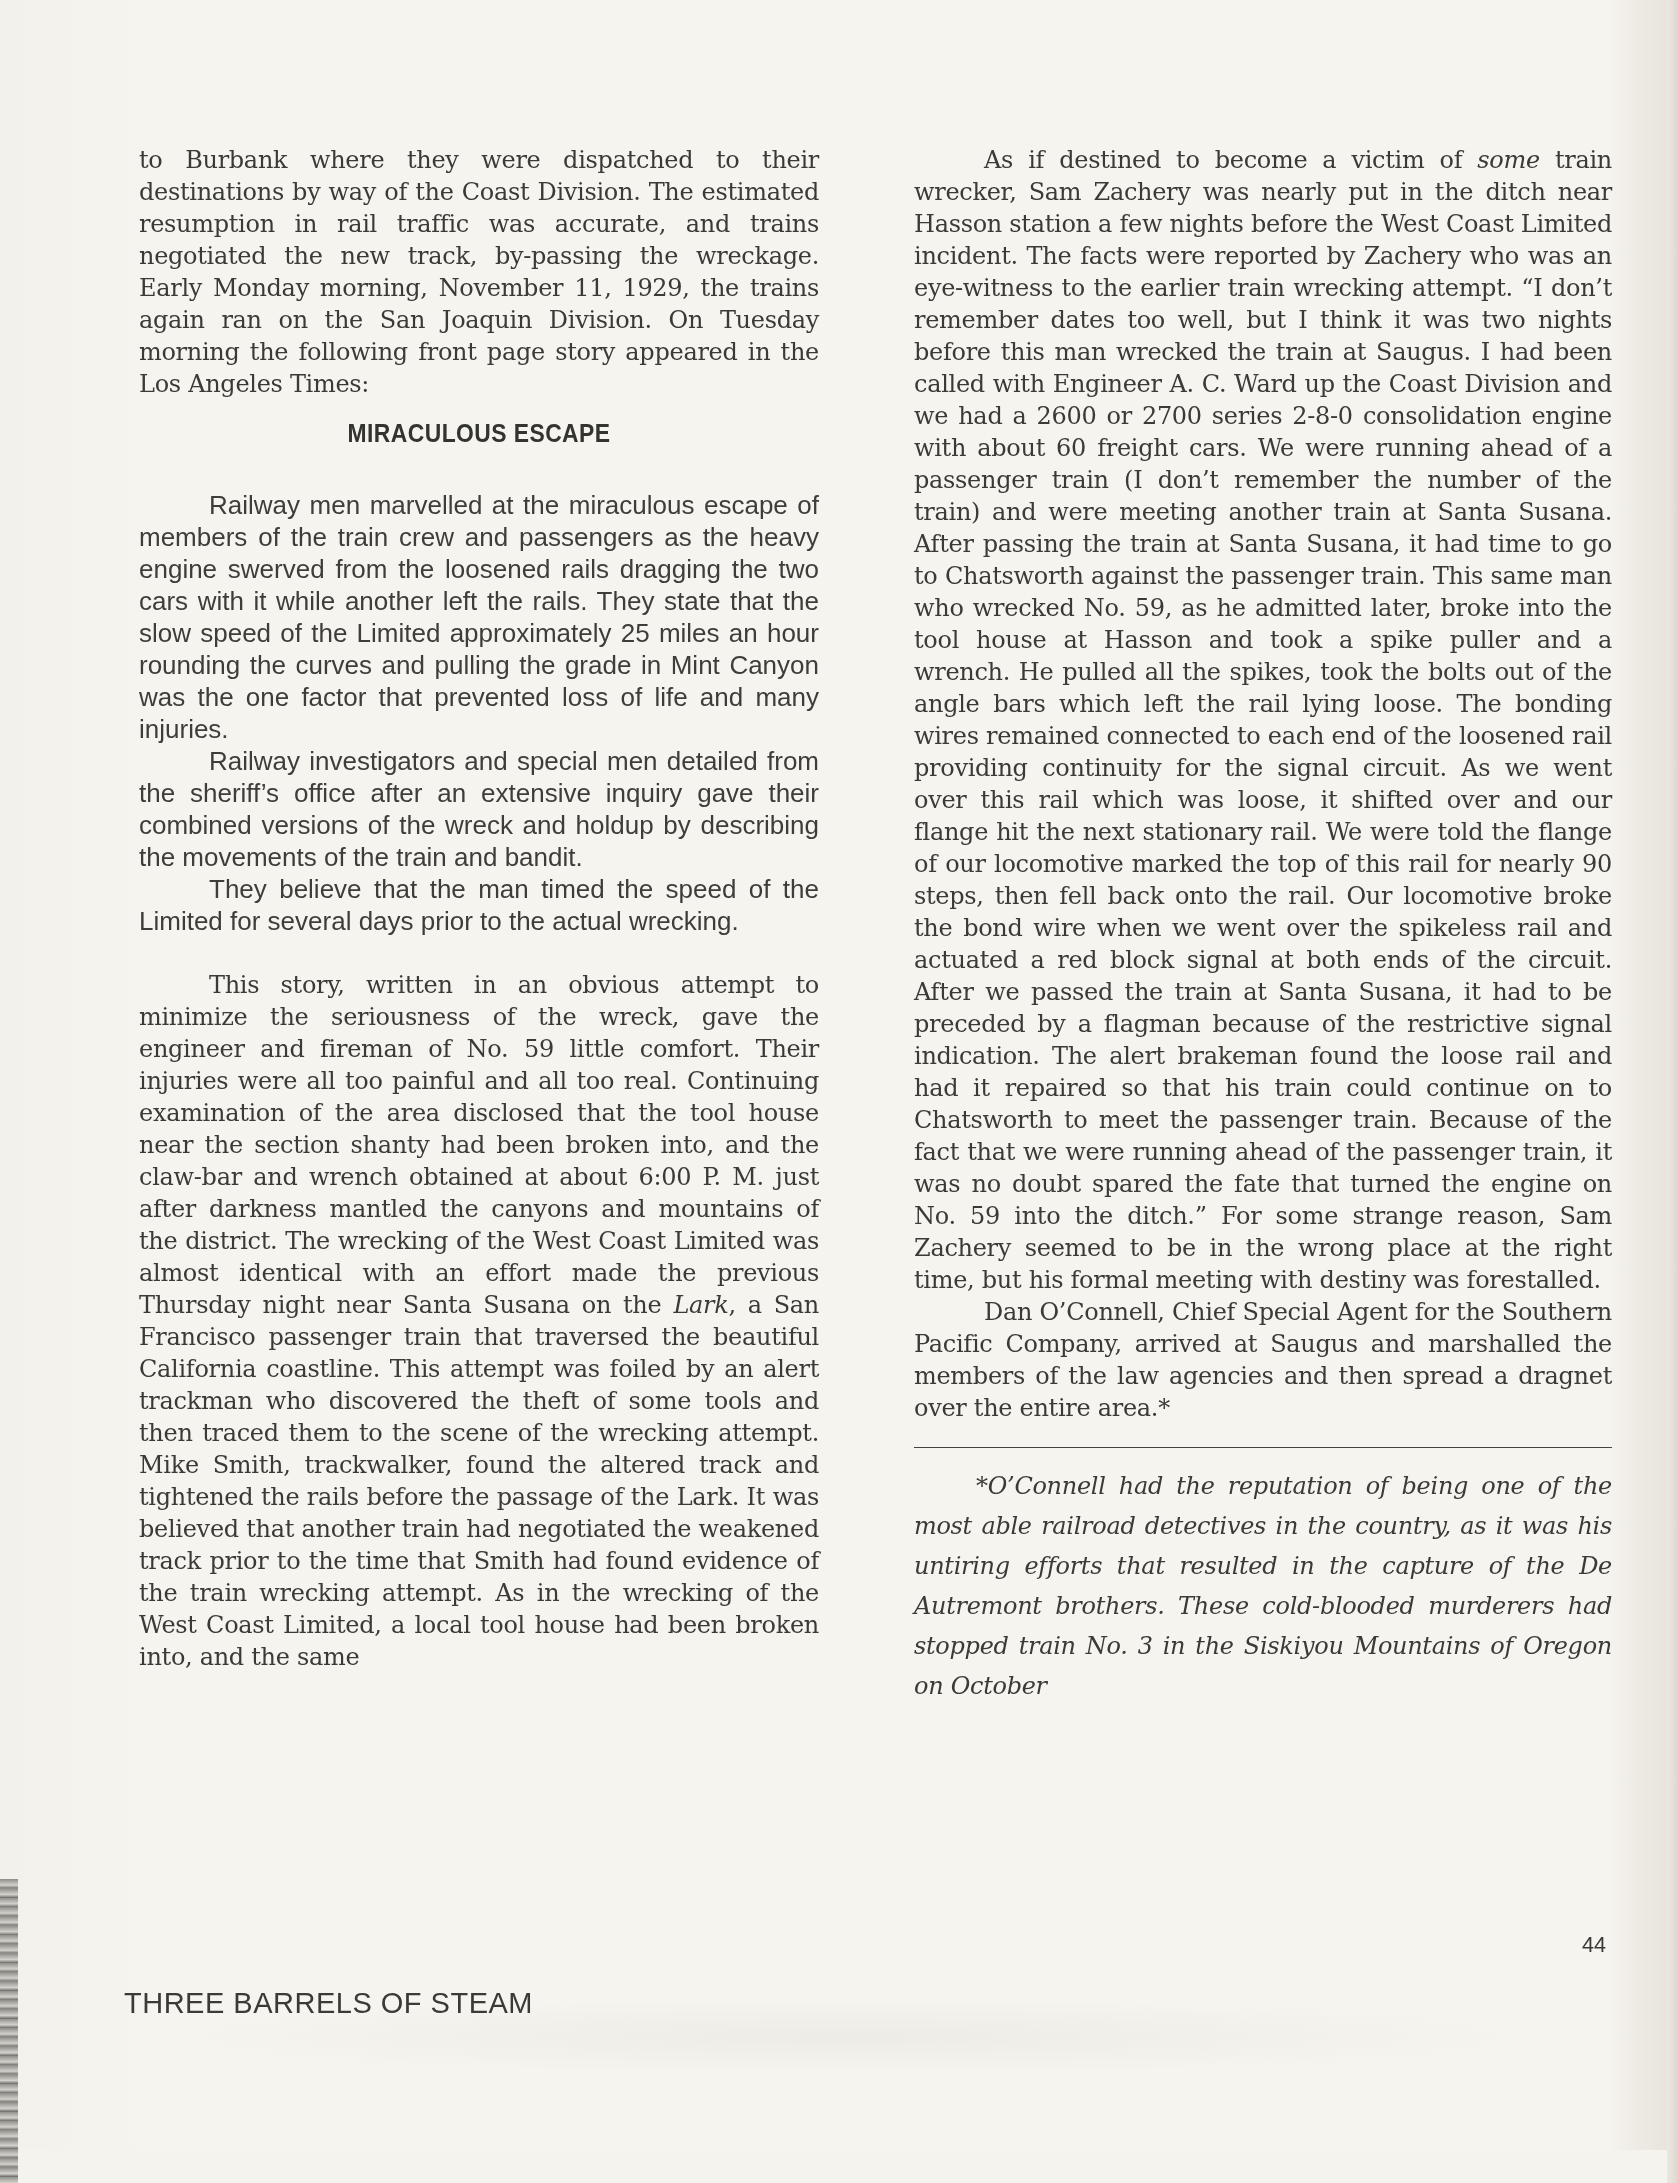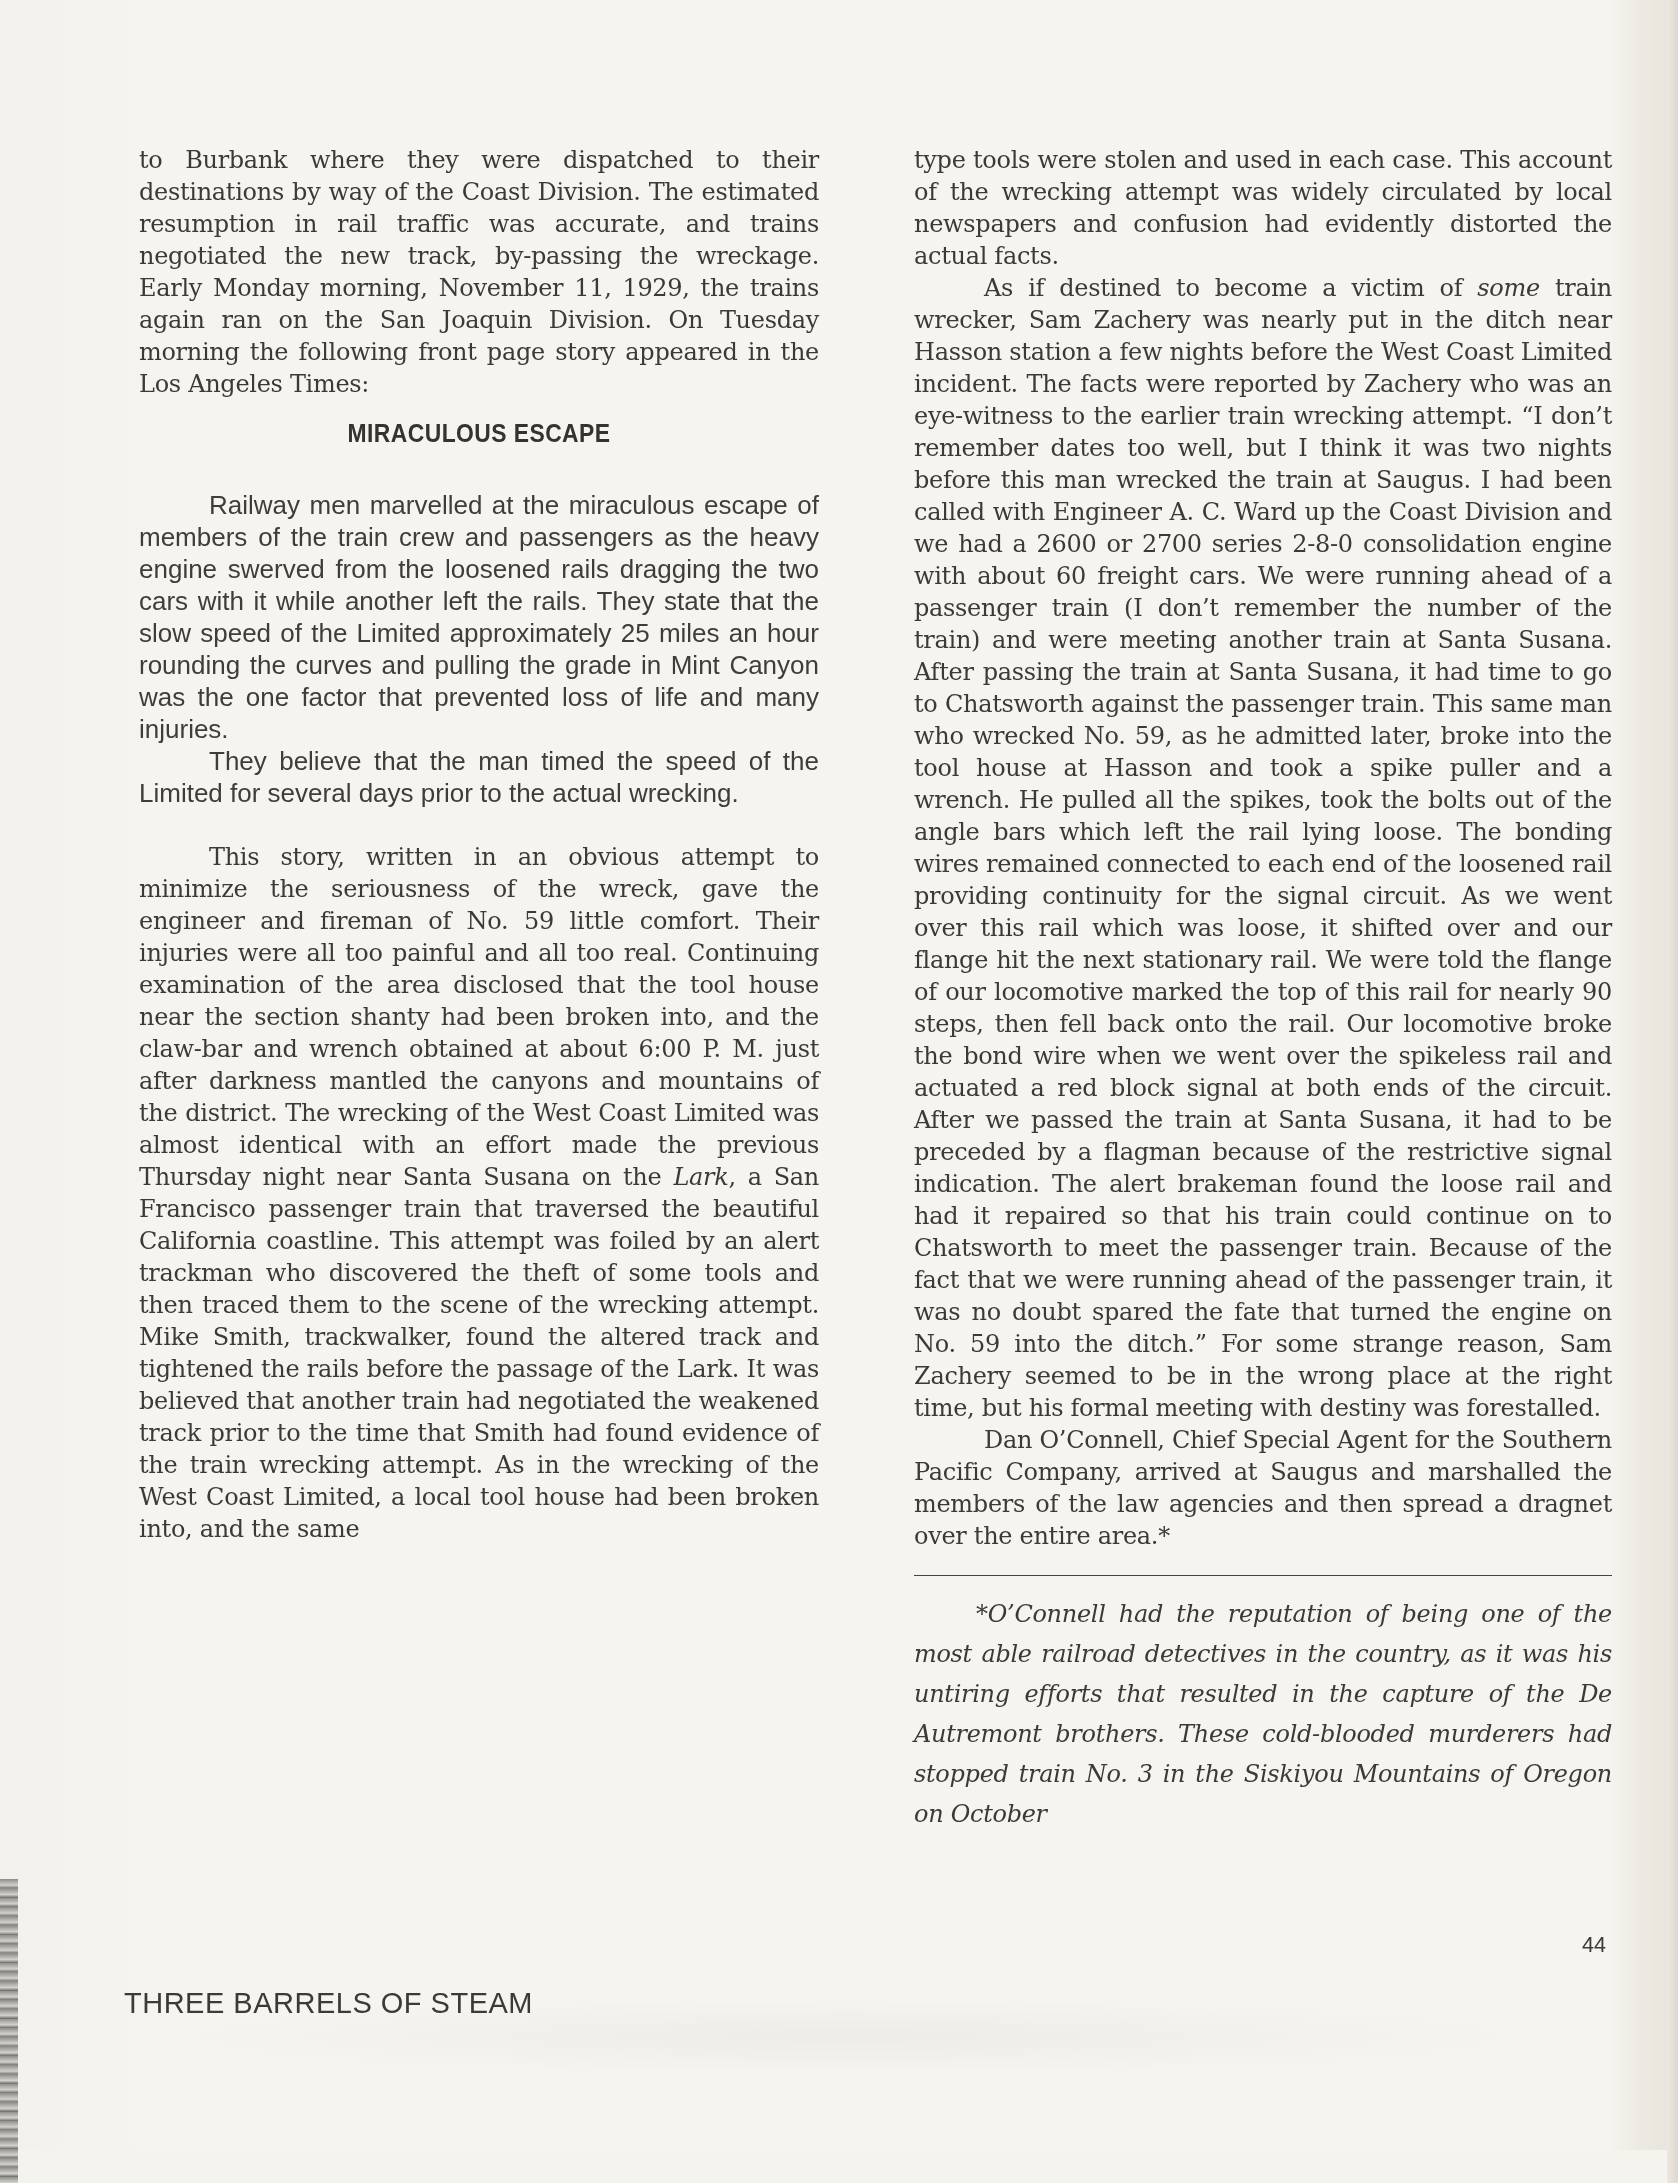--- a/index.html
+++ b/index.html
@@ -82,30 +82,30 @@
   <div class="edge-right"></div>
   <div class="scan-shade"></div>
 
   <div class="col col-left">
     <p class="serif">to Burbank where they were dispatched to their destinations by way of the Coast Division. The estimated resumption in rail traffic was accurate, and trains negotiated the new track, by-passing the wreckage. Early Monday morning, November 11, 1929, the trains again ran on the San Joaquin Division. On Tuesday morning the following front page story appeared in the Los Angeles Times:</p>
 
     <div class="heading">MIRACULOUS ESCAPE</div>
 
     <div>
       <p class="sans indent">Railway men marvelled at the miraculous escape of members of the train crew and passengers as the heavy engine swerved from the loosened rails dragging the two cars with it while another left the rails. They state that the slow speed of the Limited approximately 25 miles an hour rounding the curves and pulling the grade in Mint Canyon was the one factor that prevented loss of life and many injuries.</p>
+      <p class="sans indent">Railway investigators and special men detailed from the sheriff’s office after an extensive inquiry gave their combined versions of the wreck and holdup by describing the movements of the train and bandit.</p>
       <p class="sans indent">They believe that the man timed the speed of the Limited for several days prior to the actual wrecking.</p>
     </div>
 
     <div class="gap"></div>
 
     <p class="serif indent"><span>This story, written in an obvious attempt to minimize the seriousness of the wreck, gave the engineer and fireman of No. 59 little comfort. Their injuries were all too painful and all too real. Continuing examination of the area disclosed that the tool house near the section shanty had been broken into, and the claw-bar and wrench obtained at about 6:00 P. M. just after darkness mantled the canyons and mountains of the district. The wrecking of the West Coast Limited was almost identical with an effort made the previous Thursday night near Santa Susana on the </span><em>Lark</em><span>, a San Francisco passenger train that traversed the beautiful California coastline. This attempt was foiled by an alert trackman who discovered the theft of some tools and then traced them to the scene of the wrecking attempt. Mike Smith, trackwalker, found the altered track and tightened the rails before the passage of the Lark. It was believed that another train had negotiated the weakened track prior to the time that Smith had found evidence of the train wrecking attempt. As in the wrecking of the West Coast Limited, a local tool house had been broken into, and the same</span></p>
   </div>
 
   <div class="col col-right">
-    <p class="serif">type tools were stolen and used in each case. This account of the wrecking attempt was widely circulated by local newspapers and confusion had evidently distorted the actual facts.</p>
     <p class="serif indent"><span>As if destined to become a victim of </span><em>some</em><span> train wrecker, Sam Zachery was nearly put in the ditch near Hasson station a few nights before the West Coast Limited incident. The facts were reported by Zachery who was an eye-witness to the earlier train wrecking attempt. “I don’t remember dates too well, but I think it was two nights before this man wrecked the train at Saugus. I had been called with Engineer A. C. Ward up the Coast Division and we had a 2600 or 2700 series 2-8-0 consolidation engine with about 60 freight cars. We were running ahead of a passenger train (I don’t remember the number of the train) and were meeting another train at Santa Susana. After passing the train at Santa Susana, it had time to go to Chatsworth against the passenger train. This same man who wrecked No. 59, as he admitted later, broke into the tool house at Hasson and took a spike puller and a wrench. He pulled all the spikes, took the bolts out of the angle bars which left the rail lying loose. The bonding wires remained connected to each end of the loosened rail providing continuity for the signal circuit. As we went over this rail which was loose, it shifted over and our flange hit the next stationary rail. We were told the flange of our locomotive marked the top of this rail for nearly 90 steps, then fell back onto the rail. Our locomotive broke the bond wire when we went over the spikeless rail and actuated a red block signal at both ends of the circuit. After we passed the train at Santa Susana, it had to be preceded by a flagman because of the restrictive signal indication. The alert brakeman found the loose rail and had it repaired so that his train could continue on to Chatsworth to meet the passenger train. Because of the fact that we were running ahead of the passenger train, it was no doubt spared the fate that turned the engine on No. 59 into the ditch.” For some strange reason, Sam Zachery seemed to be in the wrong place at the right time, but his formal meeting with destiny was forestalled.</span></p>
     <p class="serif indent">Dan O’Connell, Chief Special Agent for the Southern Pacific Company, arrived at Saugus and marshalled the members of the law agencies and then spread a dragnet over the entire area.*</p>
 
     <hr class="rule">
 
     <p class="footnote">*O’Connell had the reputation of being one of the most able railroad detectives in the country, as it was his untiring efforts that resulted in the capture of the De Autremont brothers. These cold-blooded murderers had stopped train No. 3 in the Siskiyou Mountains of Oregon on October</p>
   </div>
 
   <div class="running-title">THREE BARRELS OF STEAM</div>
   <div class="page-number">44</div>

